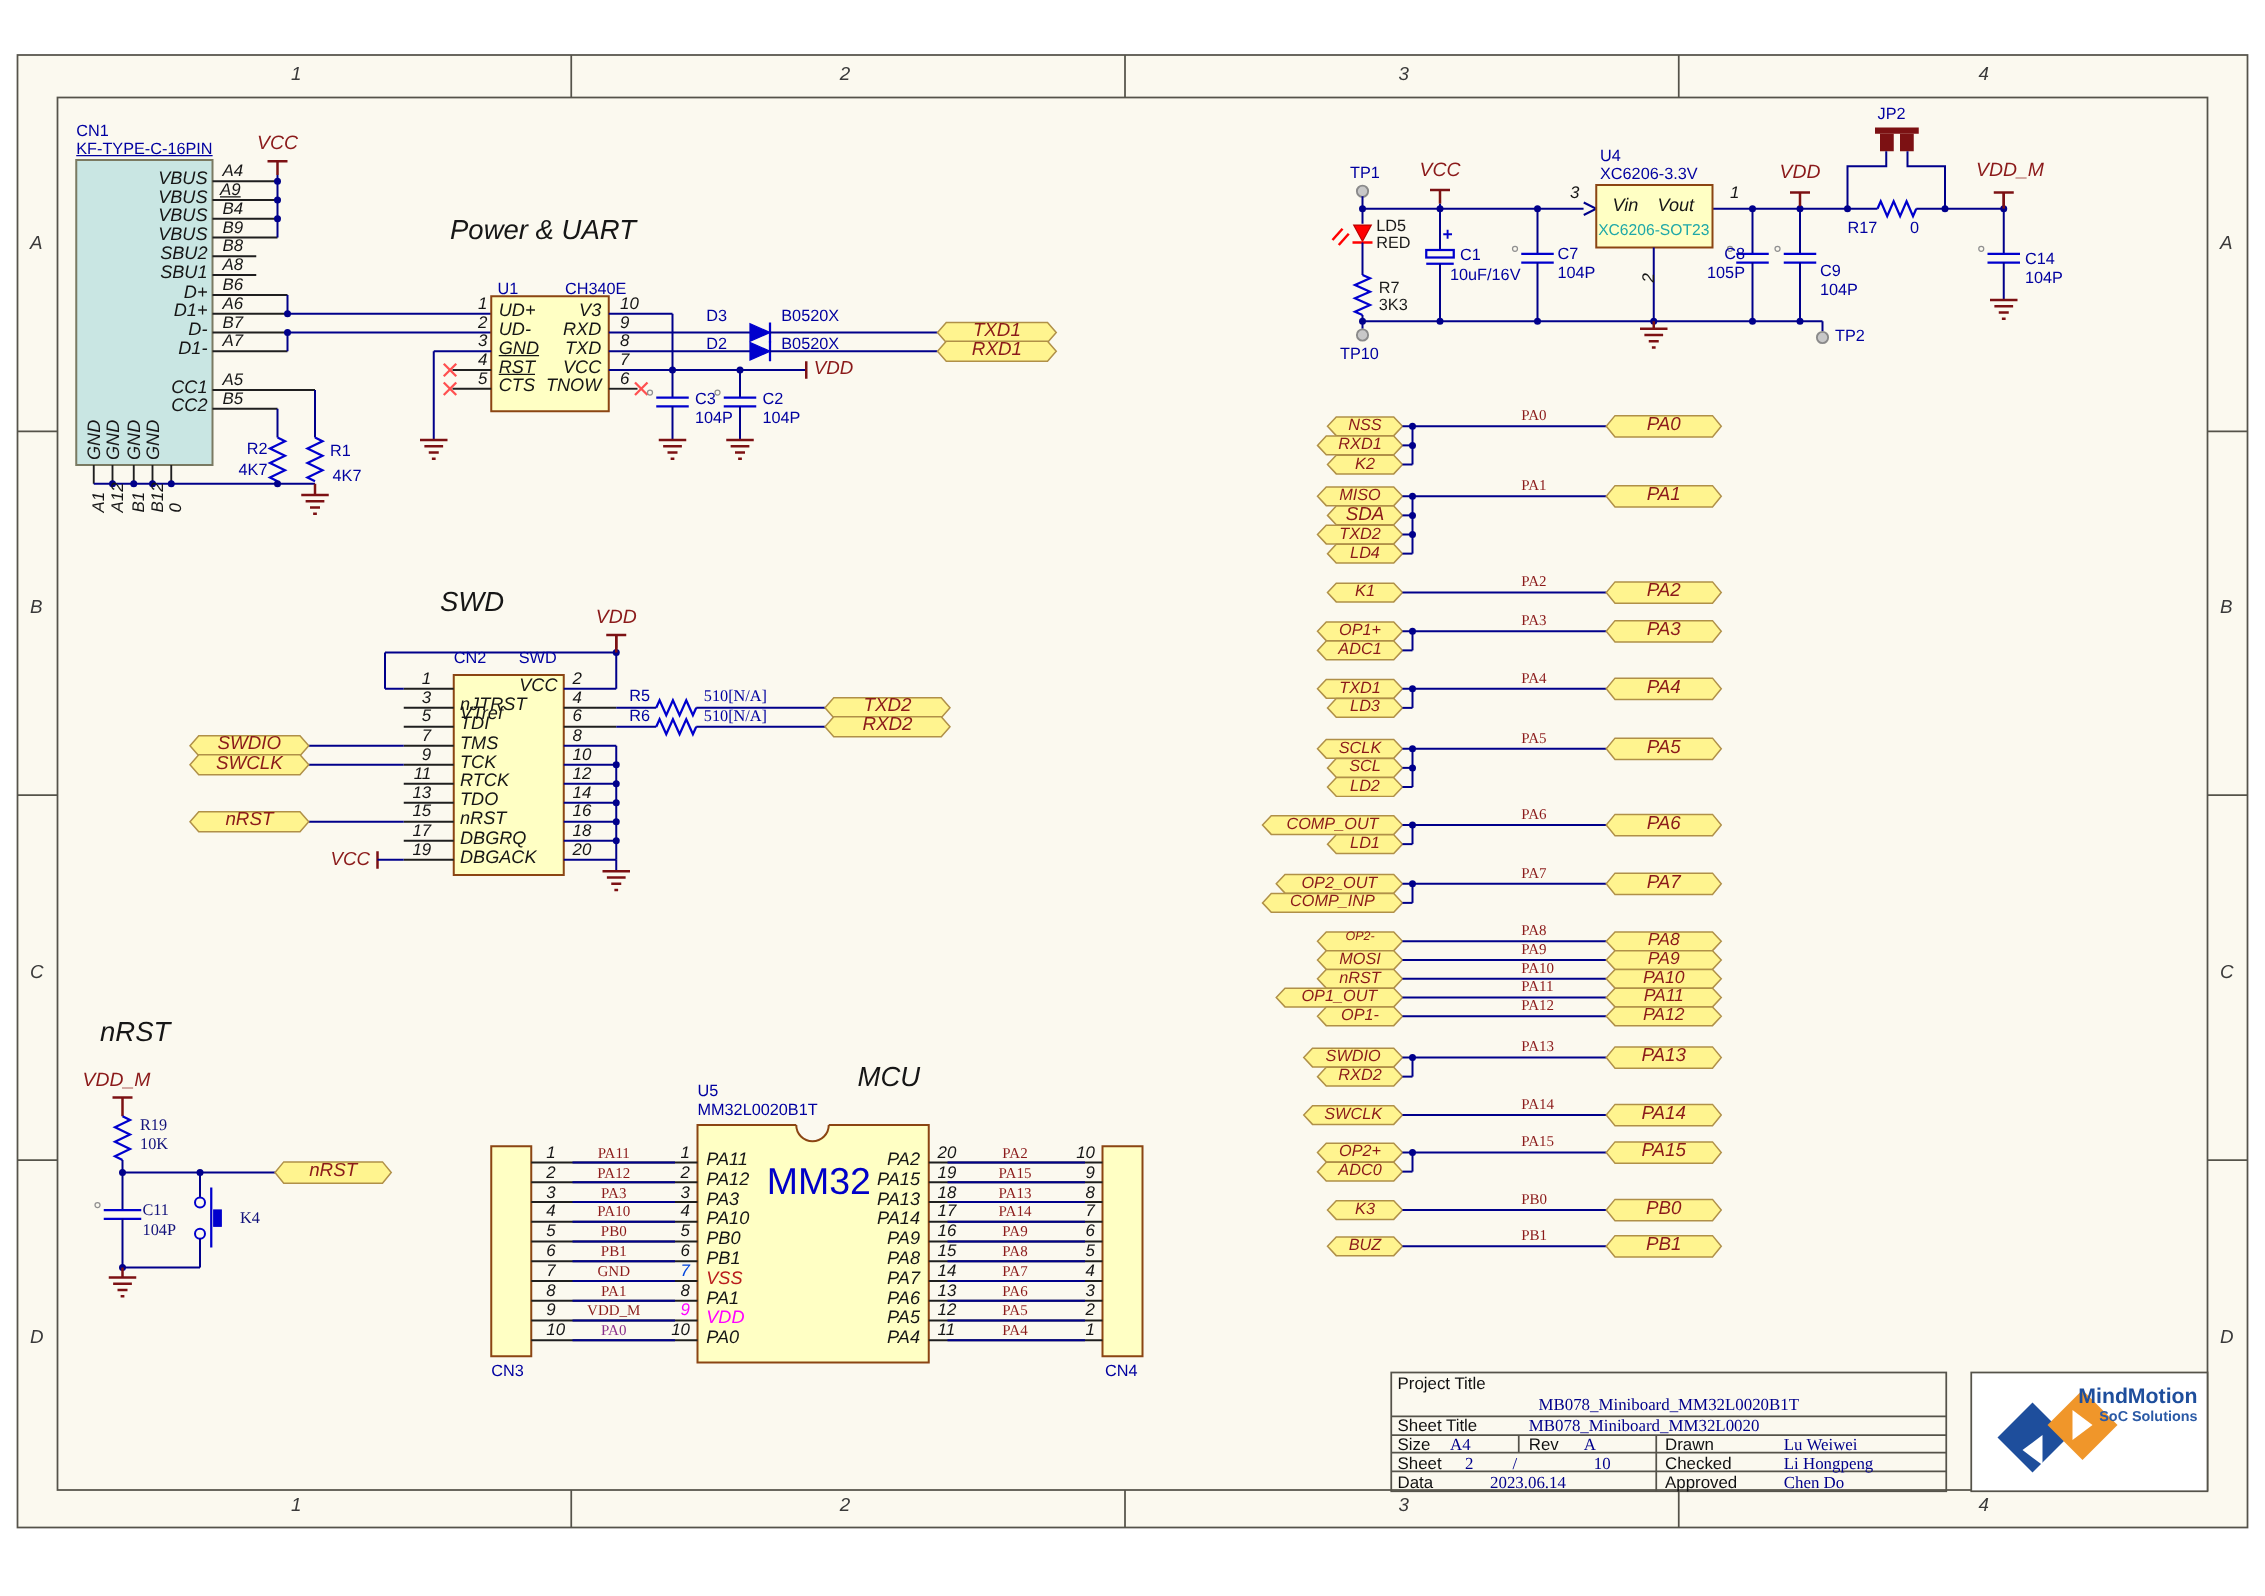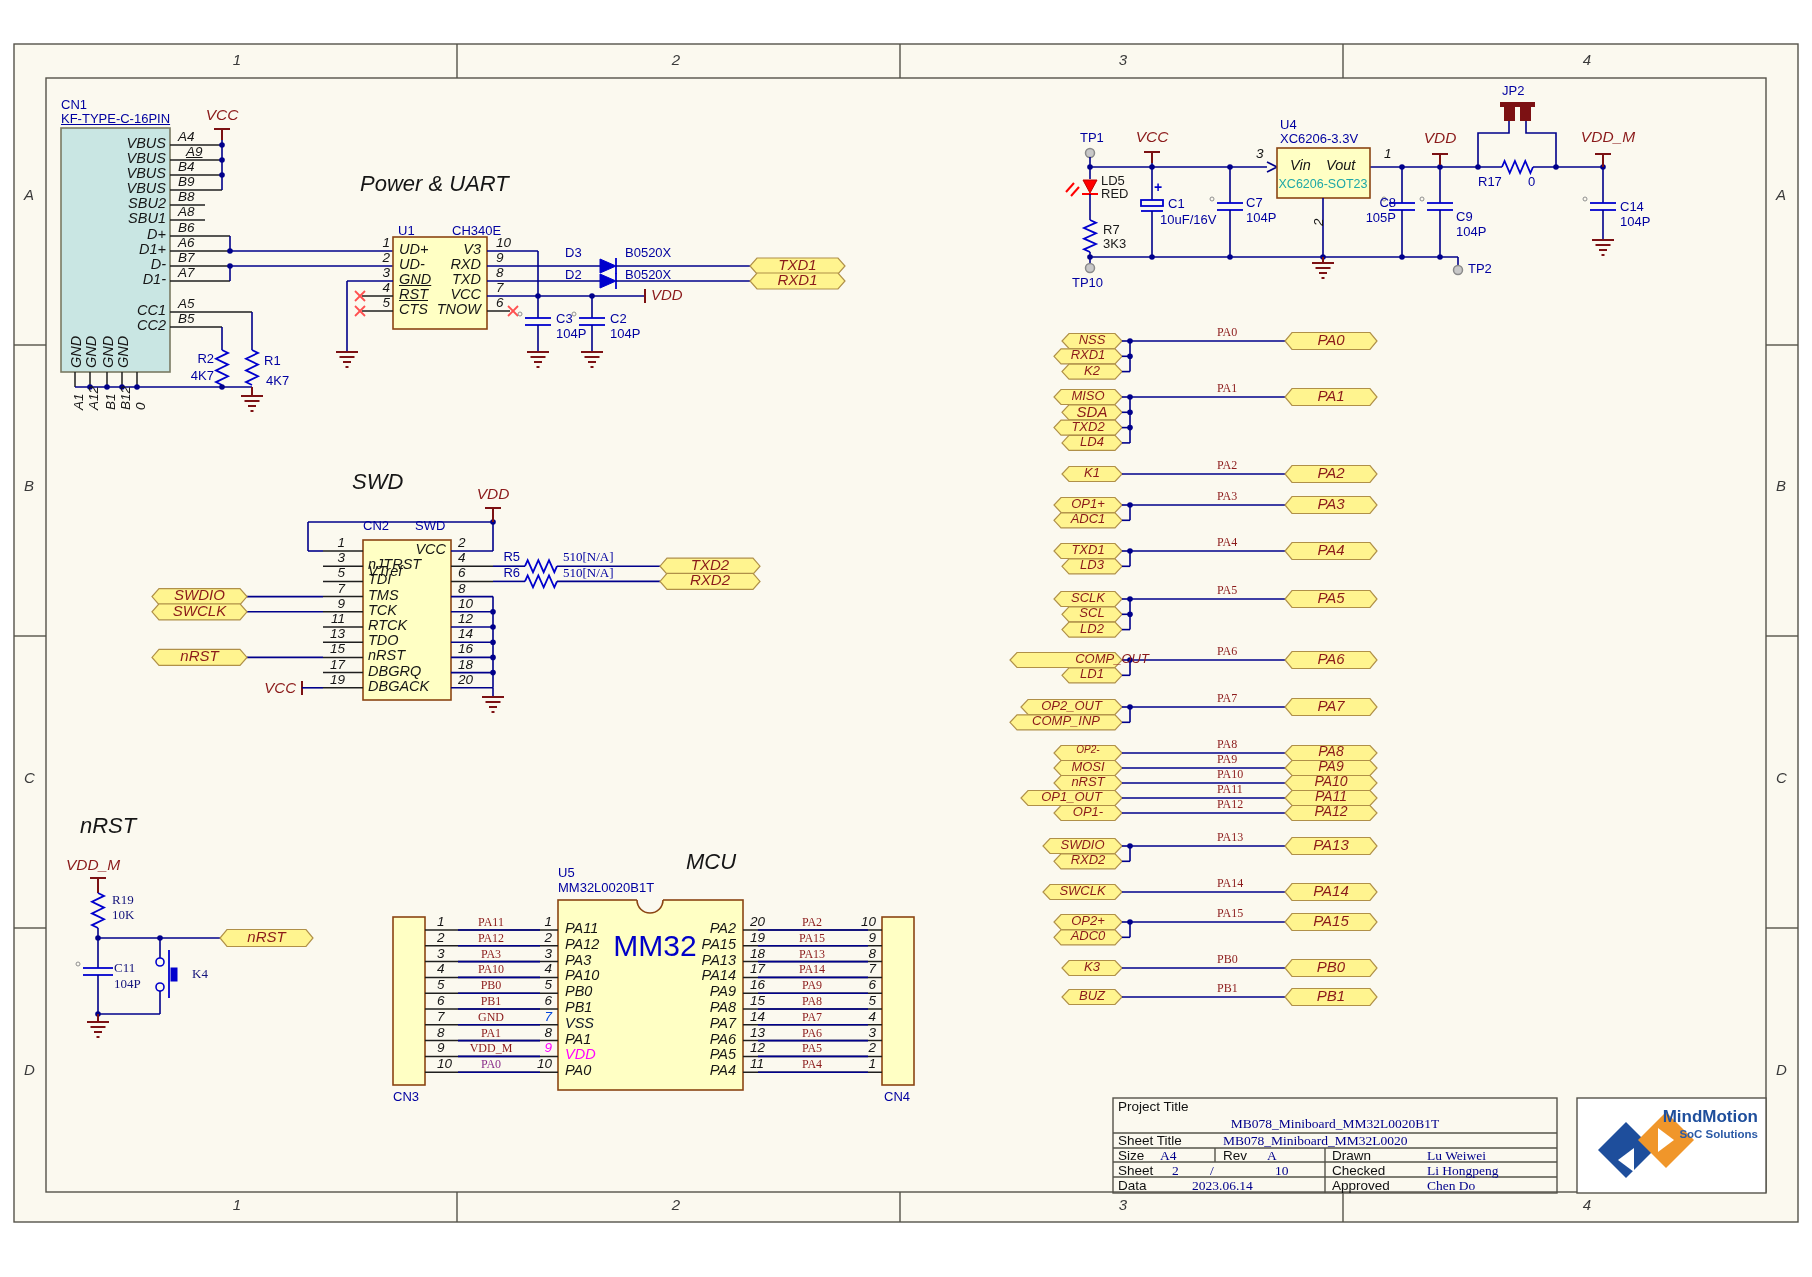--- a/index.html
+++ b/index.html
@@ -7,21 +7,21 @@
         font-family:"Liberation Sans",sans-serif;}
   svg{position:absolute;left:0;top:0;}
   #texts{position:absolute;left:0;top:0;width:100%;height:100%;}
   .t{position:absolute;white-space:nowrap;line-height:1.05;font-family:"Liberation Sans",sans-serif;color:#111;}
   .c50{transform:translateX(-50%);}
   .blue{color:#0000A0;font-size:13px;}
   .blk13{color:#1A1A1A;font-size:13px;}
   .pnum{color:#161616;font-style:italic;font-size:13.5px;}
   .pnum.bluep{color:#0044DD;}  .pnum.magp{color:#FF00FF;}
   .pname{color:#161616;font-style:italic;font-size:14.5px;}
-  .pname.bluep{color:#0f172a;} .pname.magp{color:#FF00FF;}
+  .pname.bluep{color:#b91c1c;} .pname.magp{color:#FF00FF;}
   .ul{text-decoration:underline;}
   .netsm{font-family:"Liberation Serif",serif;font-size:12px;color:#8B1A1A;}
   .netsm.purple{color:#8B2F8B;}
   .pwr15{color:#8B1A1A;font-style:italic;font-size:15px;}
   .pwrbig{color:#8B1A1A;font-style:italic;font-size:15.5px;}
   .title{font-size:22px;font-style:italic;color:#161616;text-align:right;}
   .mm32{font-size:30px;color:#0000C8;}
   .cyantx{color:#1FA8A8;font-size:12.5px;}
   .blueserif{font-family:"Liberation Serif",serif;color:#0000A0;font-size:13px;}
   .nser{font-family:"Liberation Serif",serif;color:#13137B;font-size:13px;}
@@ -551,21 +551,21 @@
       <span class="t zone" style="left: 1776px; top: 478px;">B</span>
       <span class="t zone" style="left: 24px; top: 770px;">C</span>
       <span class="t zone" style="left: 1776px; top: 770px;">C</span>
       <span class="t zone" style="left: 24px; top: 1062px;">D</span>
       <span class="t zone" style="left: 1776px; top: 1062px;">D</span>
       <span class="t blue" style="left: 61px; top: 98px;">CN1</span>
       <span class="t blue ul" style="left: 61px; top: 112px;">KF-TYPE-C-16PIN</span>
       <span class="t pname" style="left: 166px; top: 136px; transform: translateX(-100%);">VBUS</span>
       <span class="t pnum" style="left: 178px; top: 130px;">A4</span>
       <span class="t pname" style="left: 166px; top: 151px; transform: translateX(-100%);">VBUS</span>
-      <span class="t pnum" style="left: 186px; top: 145px; text-decoration: underline;">A9</span>
+      <span class="t pnum" style="left: 176px; top: 145px; text-decoration: underline;">A9</span>
       <span class="t pname" style="left: 166px; top: 166px; transform: translateX(-100%);">VBUS</span>
       <span class="t pnum" style="left: 178px; top: 160px;">B4</span>
       <span class="t pname" style="left: 166px; top: 181px; transform: translateX(-100%);">VBUS</span>
       <span class="t pnum" style="left: 178px; top: 175px;">B9</span>
       <span class="t pname" style="left: 166px; top: 196px; transform: translateX(-100%);">SBU2</span>
       <span class="t pnum" style="left: 178px; top: 190px; text-align: right;">B8</span>
       <span class="t pname" style="left: 166px; top: 211px; transform: translateX(-100%);">SBU1</span>
       <span class="t pnum" style="left: 178px; top: 205px;">A8</span>
       <span class="t pname" style="left: 166px; top: 227px; transform: translateX(-100%);">D+</span>
       <span class="t pnum" style="left: 178px; top: 221px;">B6</span>
@@ -814,21 +814,21 @@
       <span class="t portt" style="left: 1331px; top: 495.7px; transform: translateX(-50%); font-size: 15px;">PA3</span>
       <span class="t portt" style="left: 1088px; top: 542.94px; transform: translateX(-50%); font-size: 13px;">TXD1</span>
       <span class="t portt" style="left: 1092px; top: 558.24px; transform: translateX(-50%); font-size: 13px;">LD3</span>
       <span class="t netsm" style="left: 1217px; top: 536px;">PA4</span>
       <span class="t portt" style="left: 1331px; top: 541.7px; transform: translateX(-50%); font-size: 15px;">PA4</span>
       <span class="t portt" style="left: 1088px; top: 590.94px; transform: translateX(-50%); font-size: 13px;">SCLK</span>
       <span class="t portt" style="left: 1092px; top: 606.24px; transform: translateX(-50%); font-size: 13px;">SCL</span>
       <span class="t portt" style="left: 1092px; top: 621.54px; transform: translateX(-50%); font-size: 13px;">LD2</span>
       <span class="t netsm" style="left: 1217px; top: 584px;">PA5</span>
       <span class="t portt" style="left: 1331px; top: 589.7px; transform: translateX(-50%); font-size: 15px;">PA5</span>
-      <span class="t portt" style="left: 1066px; top: 651.94px; transform: translateX(-50%); font-size: 13px; margin-left: 46px;">COMP_OUT</span>
+      <span class="t portt" style="left: 1066px; top: 651.94px; transform: translateX(-50%); font-size: 13px;">COMP_OUT</span>
       <span class="t portt" style="left: 1092px; top: 667.24px; transform: translateX(-50%); font-size: 13px;">LD1</span>
       <span class="t netsm" style="left: 1217px; top: 645px;">PA6</span>
       <span class="t portt" style="left: 1331px; top: 650.7px; transform: translateX(-50%); font-size: 15px;">PA6</span>
       <span class="t portt" style="left: 1071.5px; top: 698.94px; transform: translateX(-50%); font-size: 13px;">OP2_OUT</span>
       <span class="t portt" style="left: 1066px; top: 714.24px; transform: translateX(-50%); font-size: 13px;">COMP_INP</span>
       <span class="t netsm" style="left: 1217px; top: 692px;">PA7</span>
       <span class="t portt" style="left: 1331px; top: 697.7px; transform: translateX(-50%); font-size: 15px;">PA7</span>
       <span class="t portt" style="left: 1088px; top: 744.94px; transform: translateX(-50%); font-size: 10px;">OP2-</span>
       <span class="t netsm" style="left: 1217px; top: 738px;">PA8</span>
       <span class="t portt" style="left: 1331px; top: 744.32px; transform: translateX(-50%); font-size: 14px;">PA8</span>

